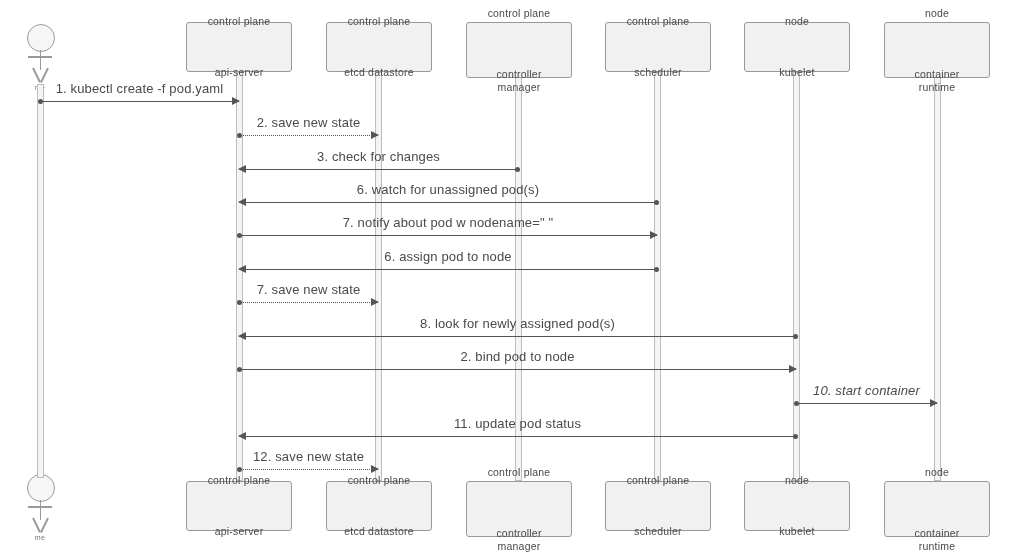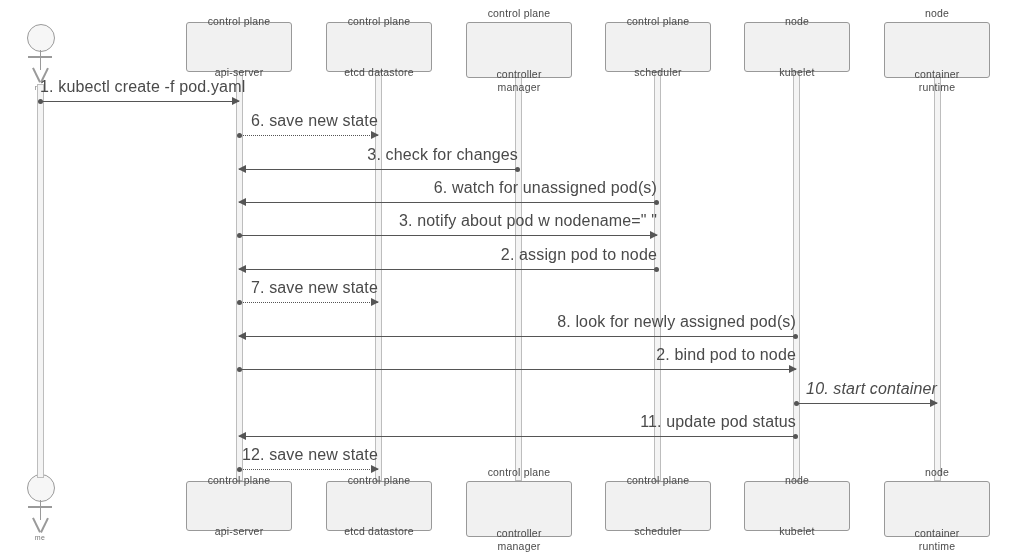--- a/index.html
+++ b/index.html
@@ -76,22 +76,22 @@
   }
   .msg .head.r{right:-1px;border-left:8px solid #555555;}
   .msg .head.l{left:-1px;border-right:8px solid #555555;}
   .msg .tail{
     position:absolute;top:-2.5px;width:5px;height:5px;border-radius:50%;
     background:#555555;
   }
   .msg .tail.l{left:-2px;}
   .msg .tail.r{right:-2px;}
   .msg .label{
-    position:absolute;bottom:6px;width:100%;text-align:right;
-    font-size:16px;color:#4a4a4a;white-space:nowrap;letter-spacing:.15px;
+    position:absolute;bottom:6px;width:100%;text-align:center;
+    font-size:13px;color:#4a4a4a;white-space:nowrap;letter-spacing:.15px;
   }
 </style>
 </head>
 <body>
 
 <div id="canvas">
     <div class="lifeline" style="left: 239px; top: 72px; height: 409px;"></div>
     <div class="activation" style="left: 236px; top: 72px; height: 409px;"></div>
     <div class="lifeline" style="left: 378px; top: 72px; height: 409px;"></div>
     <div class="activation" style="left: 375px; top: 72px; height: 409px;"></div>
@@ -176,45 +176,45 @@
     <div class="msg" style="left: 40px; top: 101px; width: 199px;">
       <div class="line"></div>
       <div class="head r"></div>
       <div class="tail l"></div>
       <div class="label">1. kubectl create -f pod.yaml</div>
     </div>
     <div class="msg dotted" style="left: 239px; top: 135px; width: 139px;">
       <div class="line"></div>
       <div class="head r"></div>
       <div class="tail l"></div>
-      <div class="label">6. save new state</div>
+      <div class="label">2. save new state</div>
     </div>
     <div class="msg" style="left: 239px; top: 169px; width: 279px;">
       <div class="line"></div>
       <div class="head l"></div>
       <div class="tail r"></div>
       <div class="label">3. check for changes</div>
     </div>
     <div class="msg" style="left: 239px; top: 202px; width: 418px;">
       <div class="line"></div>
       <div class="head l"></div>
       <div class="tail r"></div>
       <div class="label">6. watch for unassigned pod(s)</div>
     </div>
     <div class="msg" style="left: 239px; top: 235px; width: 418px;">
       <div class="line"></div>
       <div class="head r"></div>
       <div class="tail l"></div>
-      <div class="label">3. notify about pod w nodename=" "</div>
+      <div class="label">7. notify about pod w nodename=" "</div>
     </div>
     <div class="msg" style="left: 239px; top: 269px; width: 418px;">
       <div class="line"></div>
       <div class="head l"></div>
       <div class="tail r"></div>
-      <div class="label">2. assign pod to node</div>
+      <div class="label">6. assign pod to node</div>
     </div>
     <div class="msg dotted" style="left: 239px; top: 302px; width: 139px;">
       <div class="line"></div>
       <div class="head r"></div>
       <div class="tail l"></div>
       <div class="label">7. save new state</div>
     </div>
     <div class="msg" style="left: 239px; top: 336px; width: 557px;">
       <div class="line"></div>
       <div class="head l"></div>

